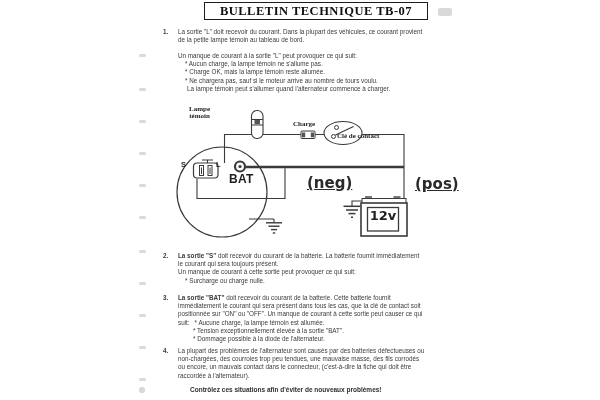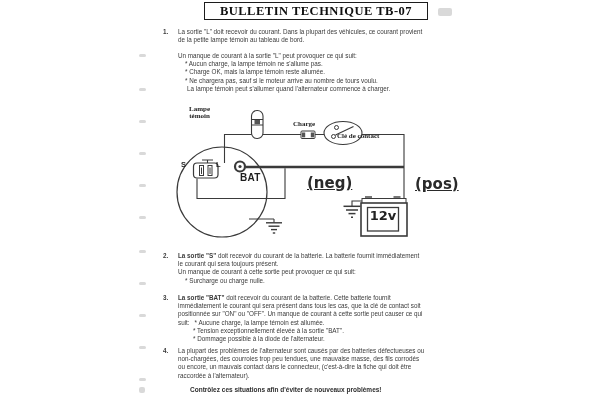--- a/index.html
+++ b/index.html
@@ -30,21 +30,21 @@
   .closing {
     position:absolute; left:190px; top:386px; font-size:6.5px; font-weight:bold;
     white-space:nowrap; color:#2e2e2e;
   }
   
   .dlabel {
     position:absolute; font-family:"Liberation Serif", serif; font-weight:bold;
     font-size:7px; line-height:7.4px; color:#222; white-space:nowrap;text-align:center;
   }
   .term { position:absolute; font-weight:bold; font-size:7.5px; color:#1e1e1e; }
-  .bat-label { position:absolute; font-weight:bold; font-size:10px; color:#1e1e1e; letter-spacing:.3px;margin-left:11px; }
+  .bat-label { position:absolute; font-weight:bold; font-size:12px; color:#1e1e1e; letter-spacing:.3px; }
   .bigmark {
     position:absolute; font-family:"DejaVu Sans", sans-serif; font-weight:bold;
     font-size:15px; color:#2a2a2a; white-space:nowrap;text-decoration:underline;
   }
   .v12 {
     position:absolute; left:367px; top:207px; width:32px; height:16px;
     display:flex; align-items:center; justify-content:center;
     font-family:"DejaVu Sans", sans-serif; font-weight:bold; font-size:13px; color:#222;
   }
   .diagram-svg { position:absolute; left:0; top:0; }

